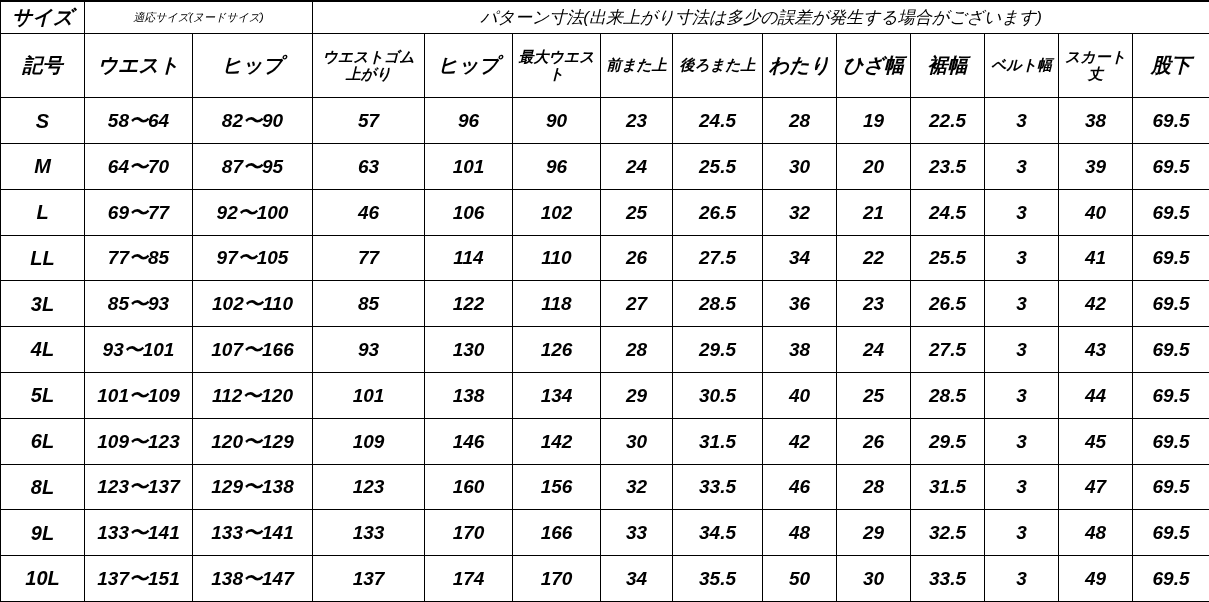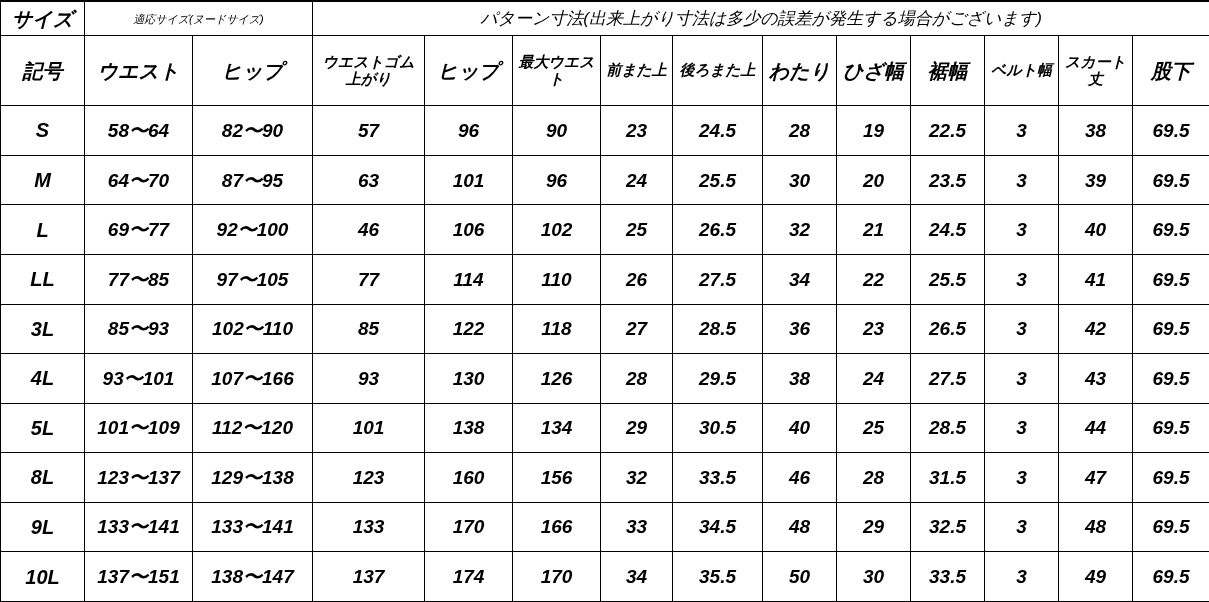--- a/index.html
+++ b/index.html
@@ -249,20 +249,36 @@
         <td>29</td>
         <td>30.5</td>
         <td>40</td>
         <td>25</td>
         <td>28.5</td>
         <td>3</td>
         <td>44</td>
         <td class="inseam-cell">69.5</td>
       </tr>
 
+      <tr class="data-row">
+        <td class="code">6L</td>
+        <td>109〜123</td>
+        <td>120〜129</td>
+        <td>109</td>
+        <td>146</td>
+        <td>142</td>
+        <td>30</td>
+        <td>31.5</td>
+        <td>42</td>
+        <td>26</td>
+        <td>29.5</td>
+        <td>3</td>
+        <td>45</td>
+        <td class="inseam-cell">69.5</td>
+      </tr>
 
 
       <tr class="data-row">
         <td class="code">8L</td>
         <td>123〜137</td>
         <td>129〜138</td>
         <td>123</td>
         <td>160</td>
         <td>156</td>
         <td>32</td>

